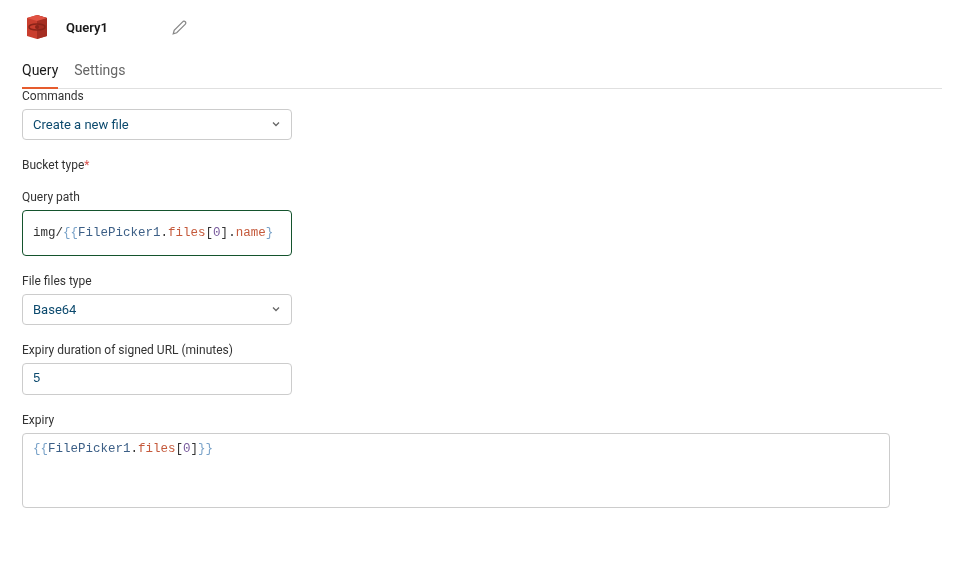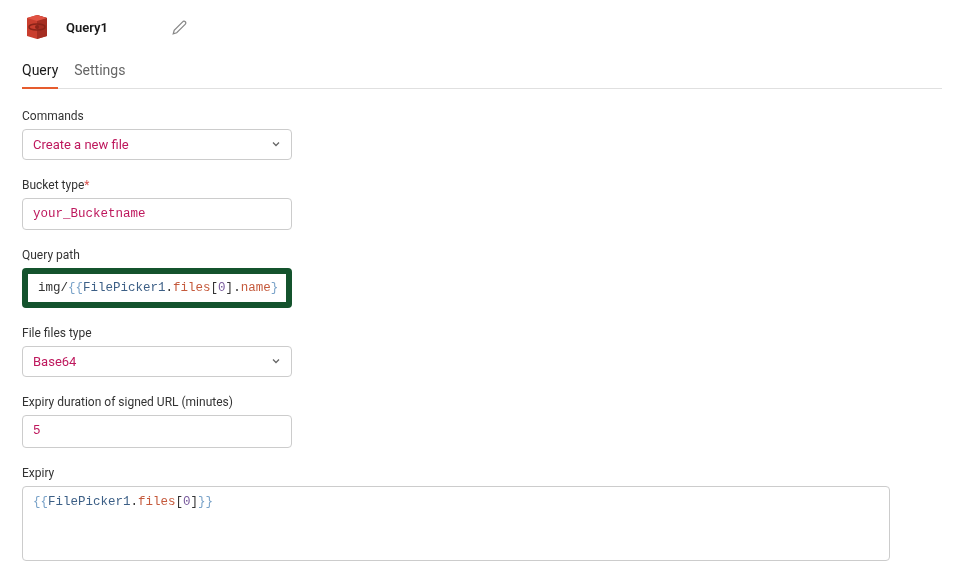--- a/index.html
+++ b/index.html
@@ -36,21 +36,20 @@
       color: #888;
       margin-left: 50px;
       cursor: pointer;
       display: flex;
       align-items: center;
     }
     .tabs {
       display: flex;
       gap: 16px;
       border-bottom: 1px solid #e0e0e0;
-      margin-bottom: 20px;
     }
     .tab {
       padding: 8px 0 10px 0;
       font-size: 14px;
       color: #666;
       cursor: pointer;
       position: relative;
     }
     .tab.active {
       color: #1a1a1a;
@@ -89,42 +88,42 @@
       pointer-events: none;
       color: #666;
     }
     .input, .select, .code-input, .textarea {
       border: 1px solid #ccc;
       border-radius: 4px;
       padding: 7px 10px;
       font-size: 13px;
       width: 270px;
       background: #fff;
-      color: #be185d;
+      color: #0c4a6e;
       font-family: inherit;
     }
     .select {
       appearance: none;
       padding-right: 30px;
       cursor: pointer;
     }
     .code-input {
       font-family: "SFMono-Regular", Consolas, "Liberation Mono", Menlo, monospace;
       font-size: 12.5px;
       line-height: 1.3;
     }
     .t-black { color: #333; }
     .t-brace { color: #7aa3c9; }
     .t-var { color: #3c5f86; font-weight: 500; }
     .t-prop { color: #c55a3c; }
     .t-num { color: #7a5c9e; }
     .code-display {
-      border: 6px solid #14532d;
+      border: 1px solid #14532d;
       border-radius: 4px;
-      padding: 7px 10px;
+      padding: 15px 10px;
       font-size: 12.5px;
       width: 270px;
       background: #fff;
       font-family: "SFMono-Regular", Consolas, "Liberation Mono", Menlo, monospace;
       white-space: nowrap;
       overflow: hidden;
       cursor: text;
     }
     .textarea-display {
       border: 1px solid #ccc;
@@ -175,21 +174,20 @@
           <polyline points="6 9 12 15 18 9"></polyline>
         </svg>
     </span>
   </div>
 </div>
 
 <div class="form-group">
   <label class="label">
     <span>Bucket type</span><span class="required">*</span>
   </label>
-  <input type="text" class="input code-input" value="your_Bucketname" style="">
 </div>
 
 <div class="form-group">
   <label class="label">Query path</label>
   <div class="code-display"><span class="t-black">img/</span><span class="t-brace">{{</span><span class="t-var">FilePicker1</span><span class="t-black">.</span><span class="t-prop">files</span><span class="t-black">[</span><span class="t-num">0</span><span class="t-black">]</span><span class="t-black">.</span><span class="t-prop">name</span><span class="t-brace">}</span></div>
 </div>
 
 <div class="form-group">
   <label class="label">File files type</label>
   <div class="select-wrapper">

